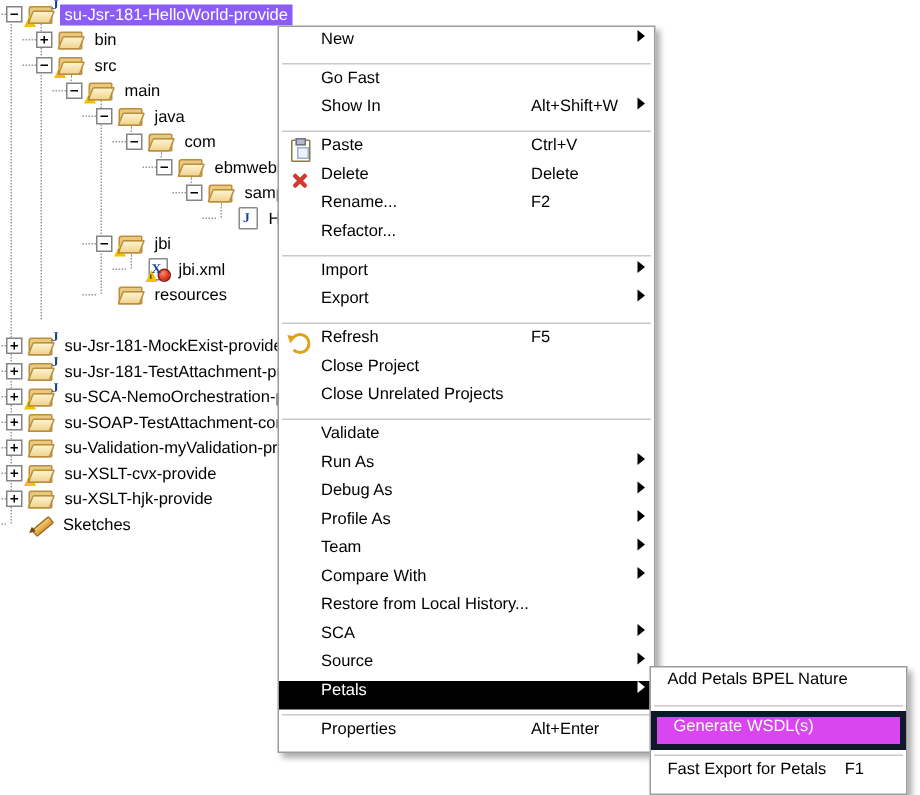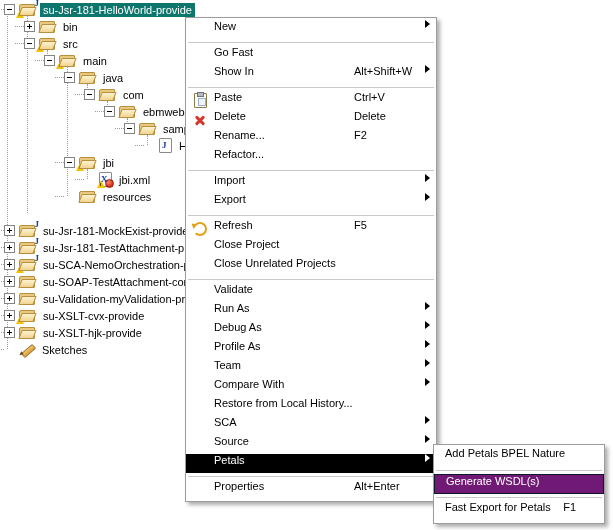--- a/index.html
+++ b/index.html
@@ -35,21 +35,21 @@
       border-top:2px solid transparent;border-bottom:2px solid transparent;border-right:4px solid #6d4a12;transform:rotate(-40deg);}
   
   .dec{position:absolute;pointer-events:none;}
   .dec.j{top:-5px;right:-3px;font:bold 9px "Liberation Serif",serif;color:#16418c;}
   .dec.warn{left:-3px;bottom:-2px;width:0;height:0;
       border-left:4px solid transparent;border-right:4px solid transparent;border-bottom:8px solid #f2c100;}
   .dec.warn::after{content:"";position:absolute;left:-1px;top:3px;width:1px;height:3px;background:#5a4a00;}
   .dec.err{right:-3px;bottom:-2px;width:7px;height:7px;border-radius:50%;
       background:radial-gradient(circle at 35% 30%,#ff8a6a,#d6311f 65%);border:1px solid #8d1a0c;}
   .lbl{padding:1px 3px;}
-  .trow.sel .lbl{background:#0f766e;color:#fff;}
+  .trow.sel .lbl{background:#8b5cf6;color:#fff;}
   .vg{position:absolute;width:0;border-left:1px dotted #9a9a9a;}
 
   
   .menu{position:absolute;background:#fff;border:1px solid #9c9c9c;
         box-shadow:3px 3px 4px rgba(0,0,0,.32);padding:2px 0;}
   .mi{position:relative;height:19px;display:flex;cursor:default;}
   .mic{width:22px;margin-left:3px;flex:none;display:flex;justify-content:center;align-items:center;}
   .ml{margin-left:3px;}
   .ms{position:absolute;left:168px;}
   .arr{position:absolute;right:6px;width:0;height:0;
@@ -68,21 +68,21 @@
   .ic-del::before{transform:rotate(45deg);}
   .ic-del::after{transform:rotate(-45deg);}
   .ic-refresh{width:10px;height:10px;border:2px solid #e0a11b;border-radius:50%;border-left-color:transparent;position:relative;}
   .ic-refresh::after{content:"";position:absolute;left:-4px;top:-2px;width:0;height:0;
       border-top:3px solid transparent;border-bottom:3px solid transparent;border-right:5px solid #e0a11b;transform:rotate(40deg);}
 
   
   .submenu .mi{height:20px;}
   .submenu .ml{margin-left:11px;}
   .submenu .ms{position:static;margin-left:auto;padding-right:28px;}
-  .submenu .mi.hl{border:1px solid #0f172a;background:#701a75;height:18px;}
+  .submenu .mi.hl{border:4px solid #0f172a;background:#d946ef;height:18px;}
 </style>
 </head>
 <body>
 
 <div class="tree">
 
   <div class="vg" style="left:7px;top:14px;height:335px"></div>
   <div class="vg" style="left:27px;top:16px;height:197px"></div>
   <div class="vg" style="left:47px;top:50px;height:12px"></div>
   <div class="vg" style="left:67px;top:67px;height:129px"></div>

